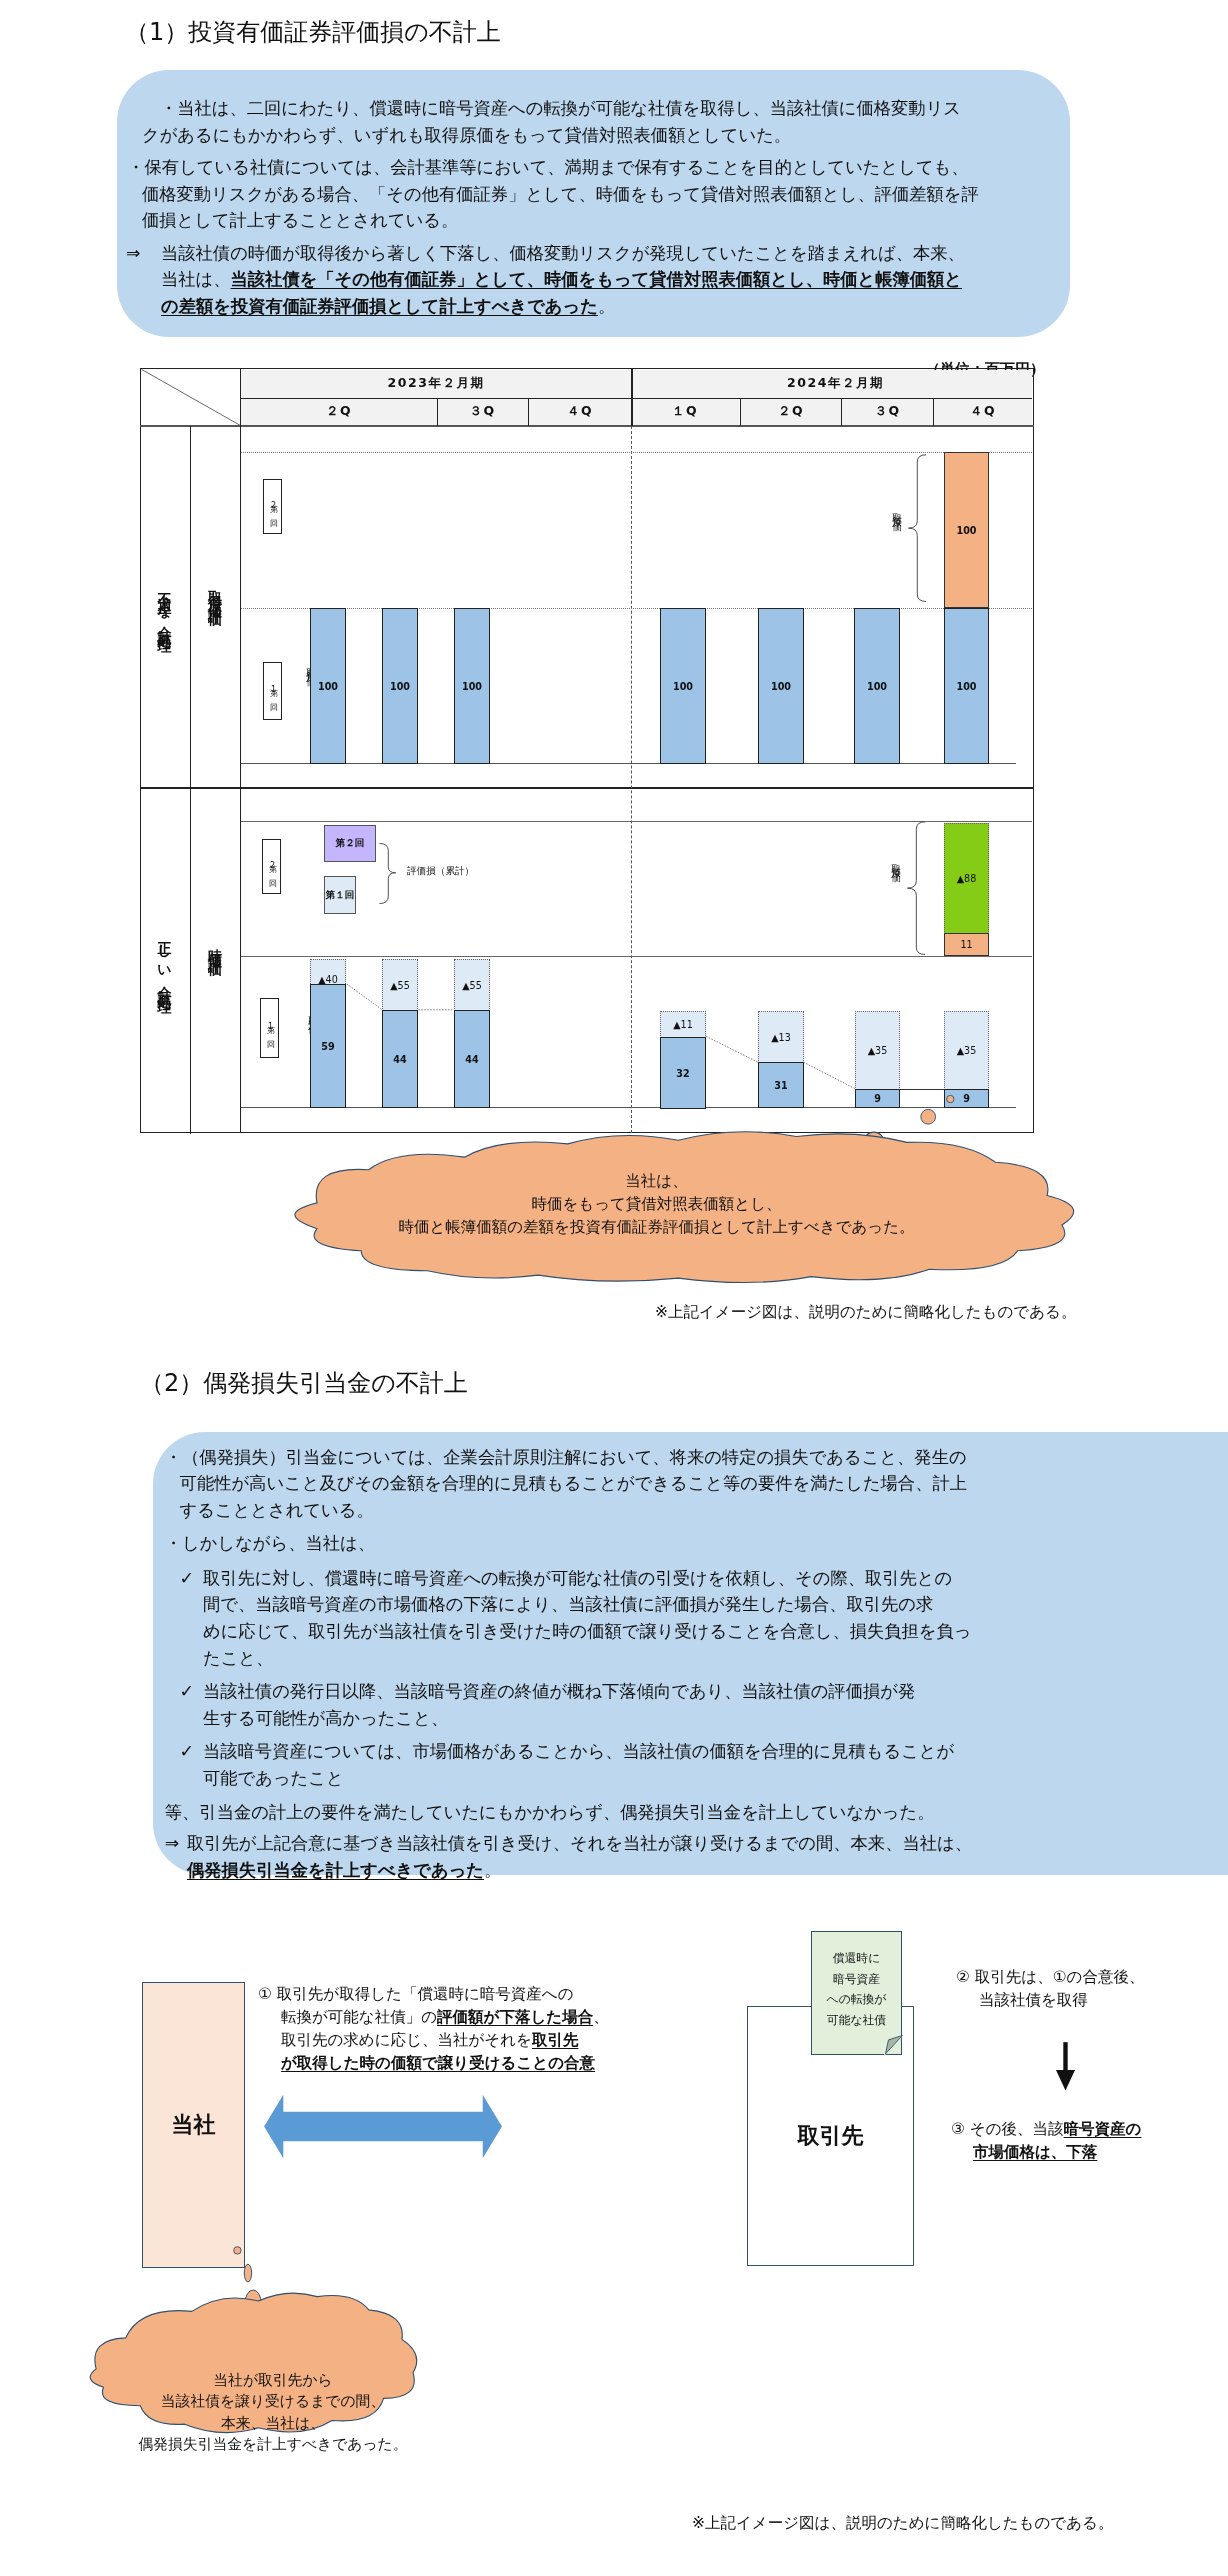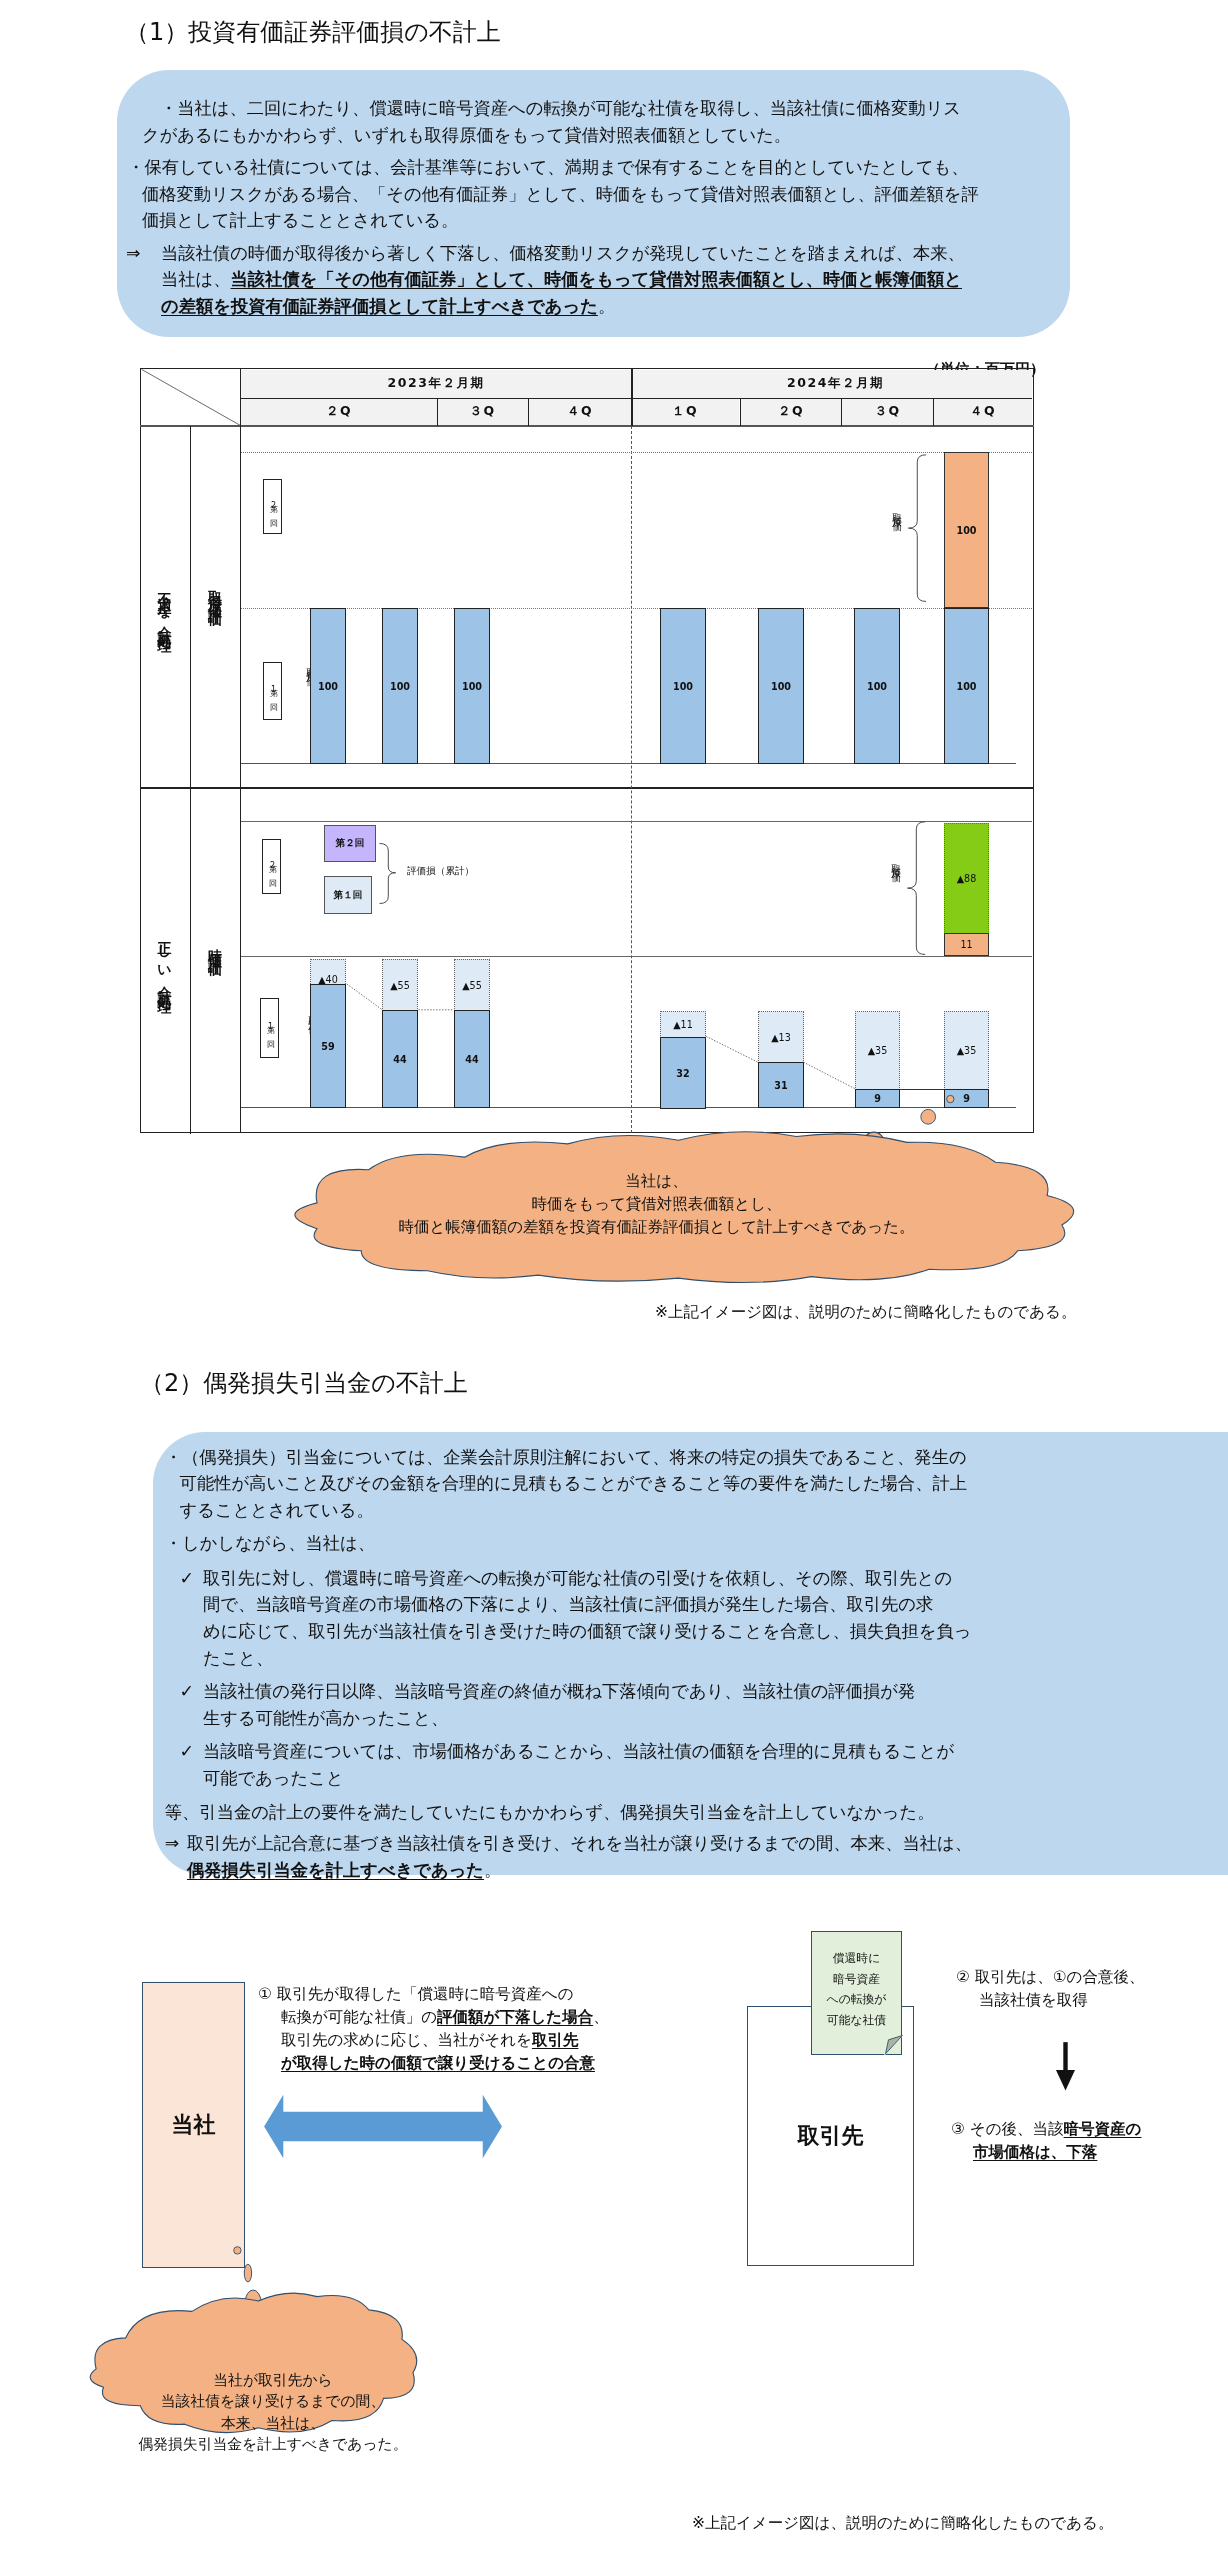--- a/index.html
+++ b/index.html
@@ -133,21 +133,21 @@
     </svg>
 
   <div class="tbl-line" style="left:101px; top:453px; width:791px; height:0.7px; background:#666;"></div>
   <div class="tbl-line" style="left:101px; top:588px; width:791px; height:0.7px; background:#666;"></div>
   <div class="tbl-line" style="left:101px; top:739px; width:775px; height:0.7px; background:#555;"></div>
 
   <div class="tagbox" style="left:122px; top:471px; width:19px; height:55px;">第2回</div>
   <div class="tagbox" style="left:120px; top:630px; width:19px; height:60px;">第1回</div>
 
   <div class="legend-box" style="left:184px; top:457px; width:52px; height:37px; background:#c4b5fd;">第２回</div>
-  <div class="legend-box" style="left:184px; top:508px; width:48px; height:38px; background:#deebf7;">第１回</div>
+  <div class="legend-box" style="left:184px; top:508px; width:32px; height:38px; background:#deebf7;">第１回</div>
   <svg class="abs" style="left:238px; top:474px;" width="25" height="63" viewBox="0 0 34 86">
       <path d="M2 2 Q14 2 14 12 L14 34 Q14 42 24 42 Q14 42 14 50 L14 74 Q14 84 2 84" fill="none" stroke="#444" stroke-width="1.3"></path>
     </svg>
   <div class="abs" style="left:267px; top:497px; font-size:9.6px;">評価損（累計）</div>
 
   <div class="vsmall" style="left:166px; top:640px;">取得原価</div>
   <svg class="abs" style="left:179px; top:591px;" width="22" height="151" viewBox="0 0 30 205">
       <path d="M24 2 Q12 2 12 12 L12 92 Q12 102 2 102 Q12 102 12 112 L12 192 Q12 202 24 202" fill="none" stroke="#444" stroke-width="1.3"></path>
     </svg>
 

